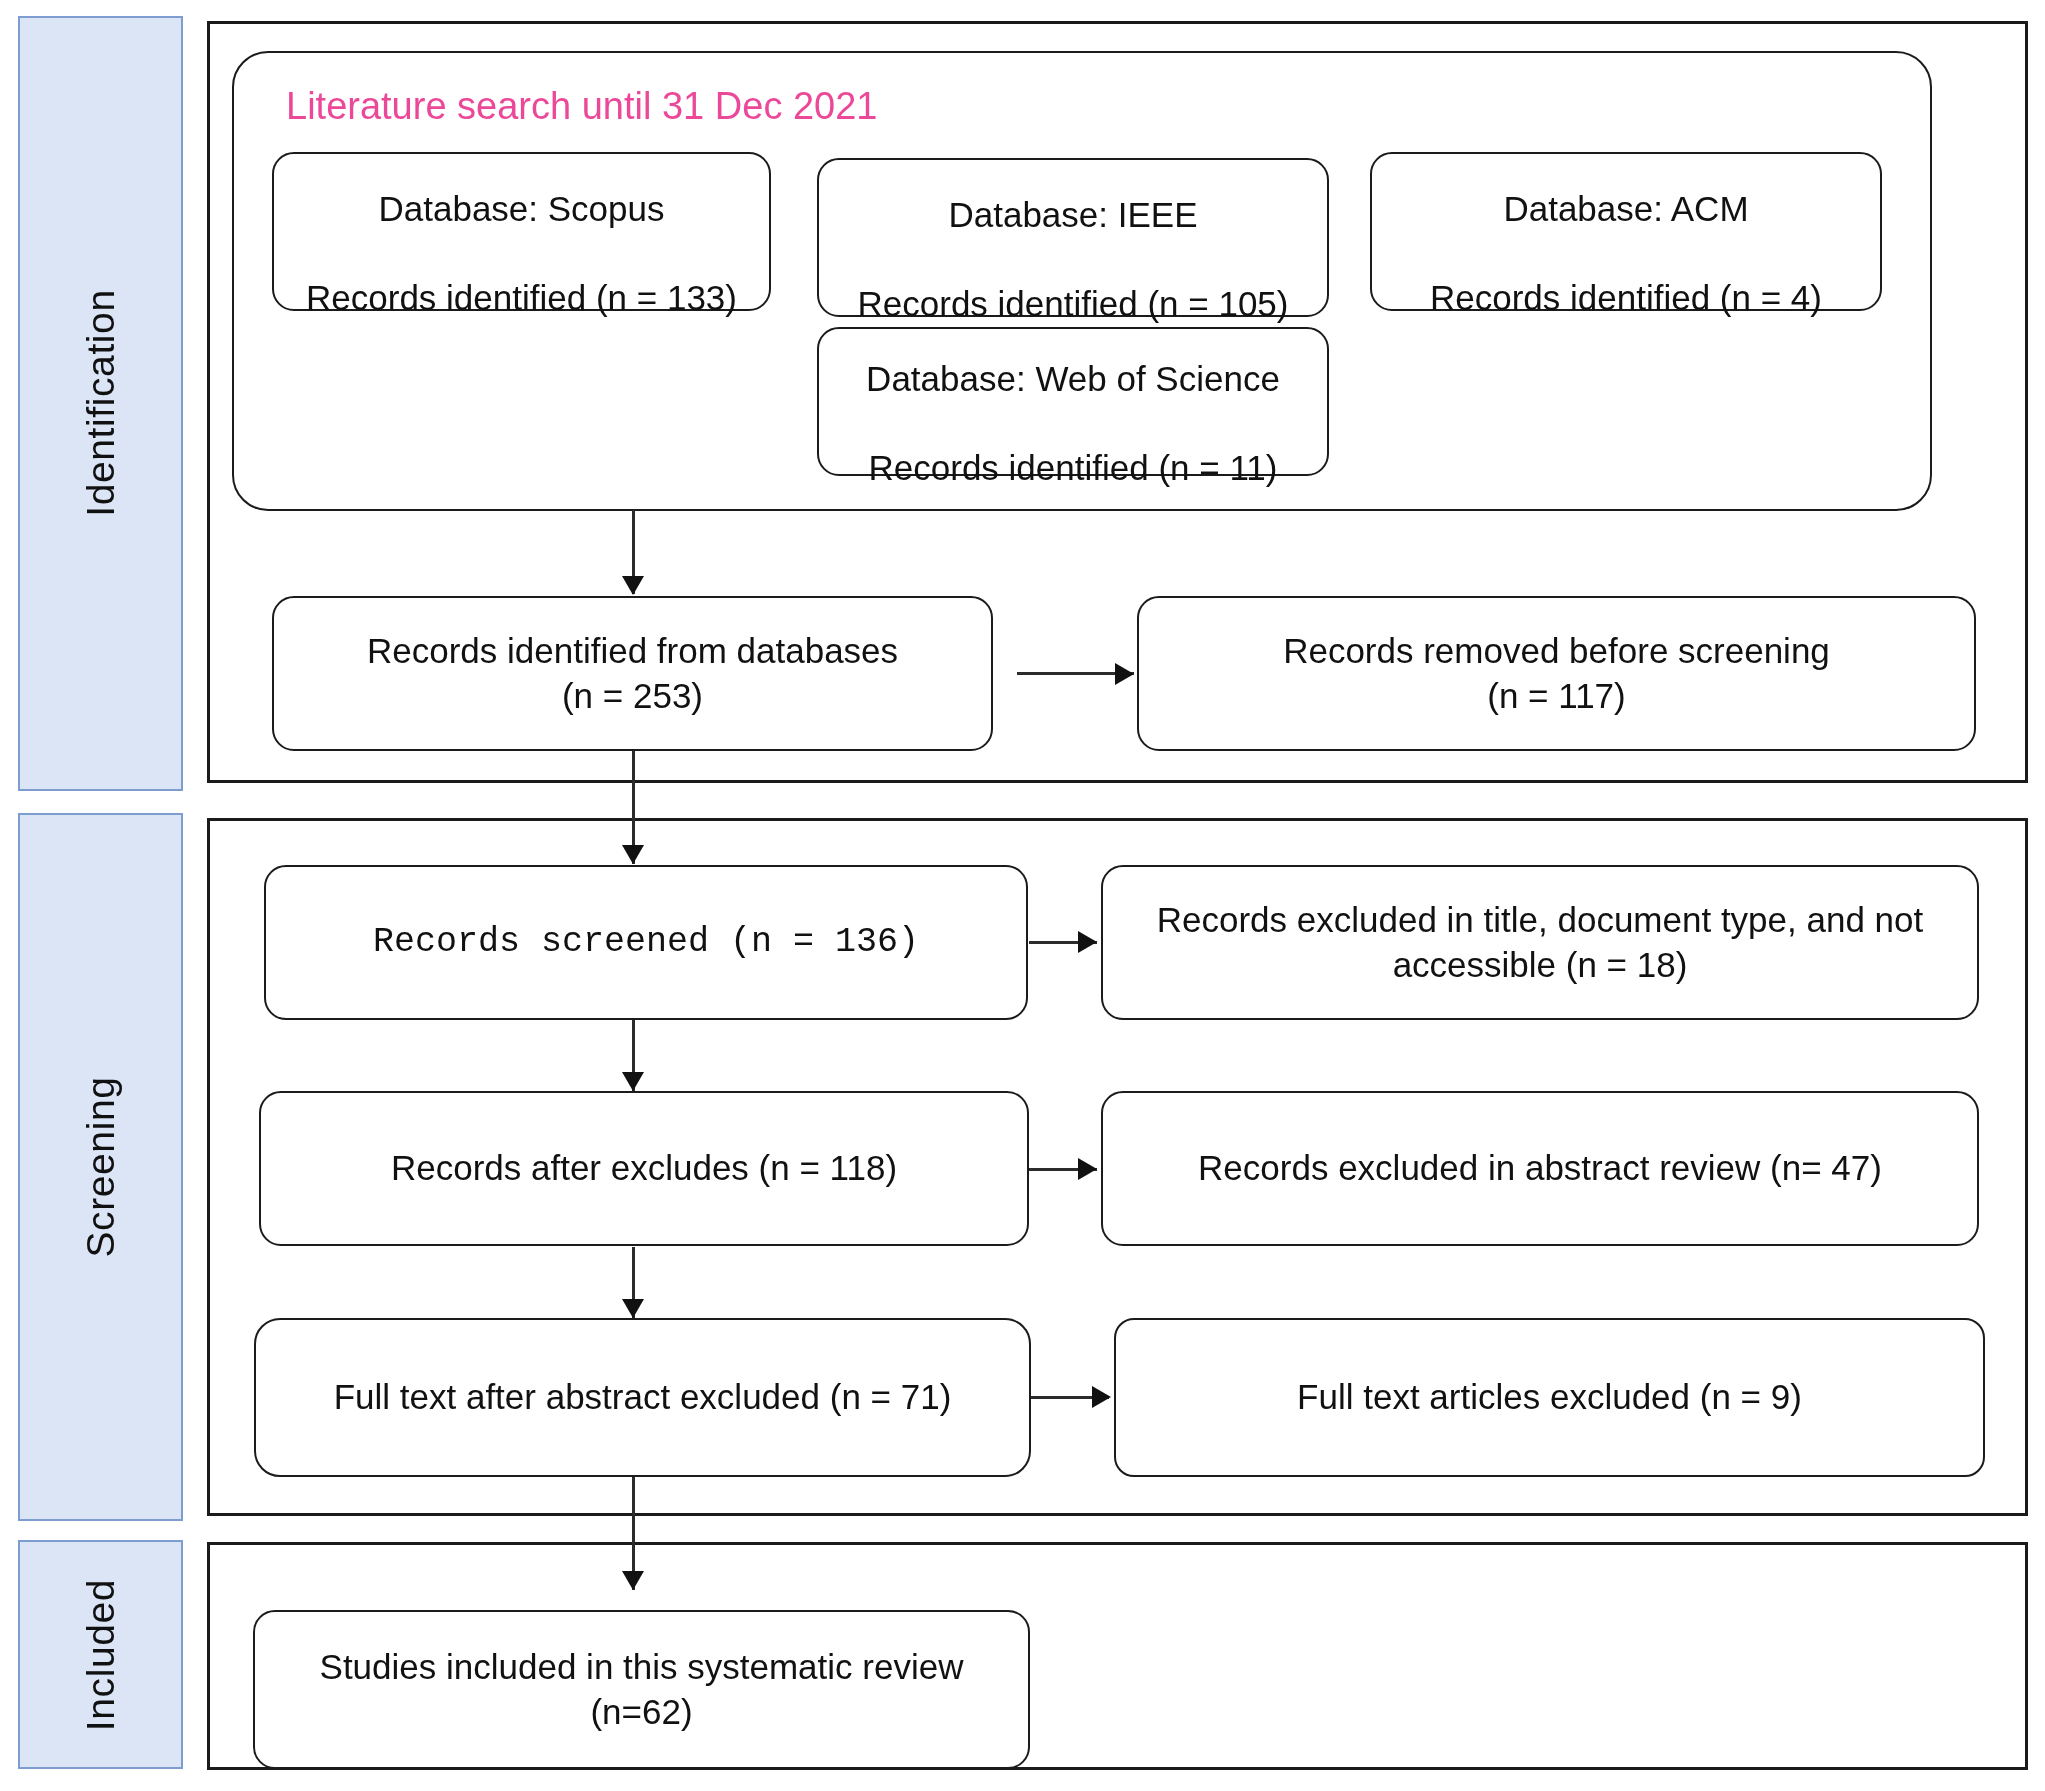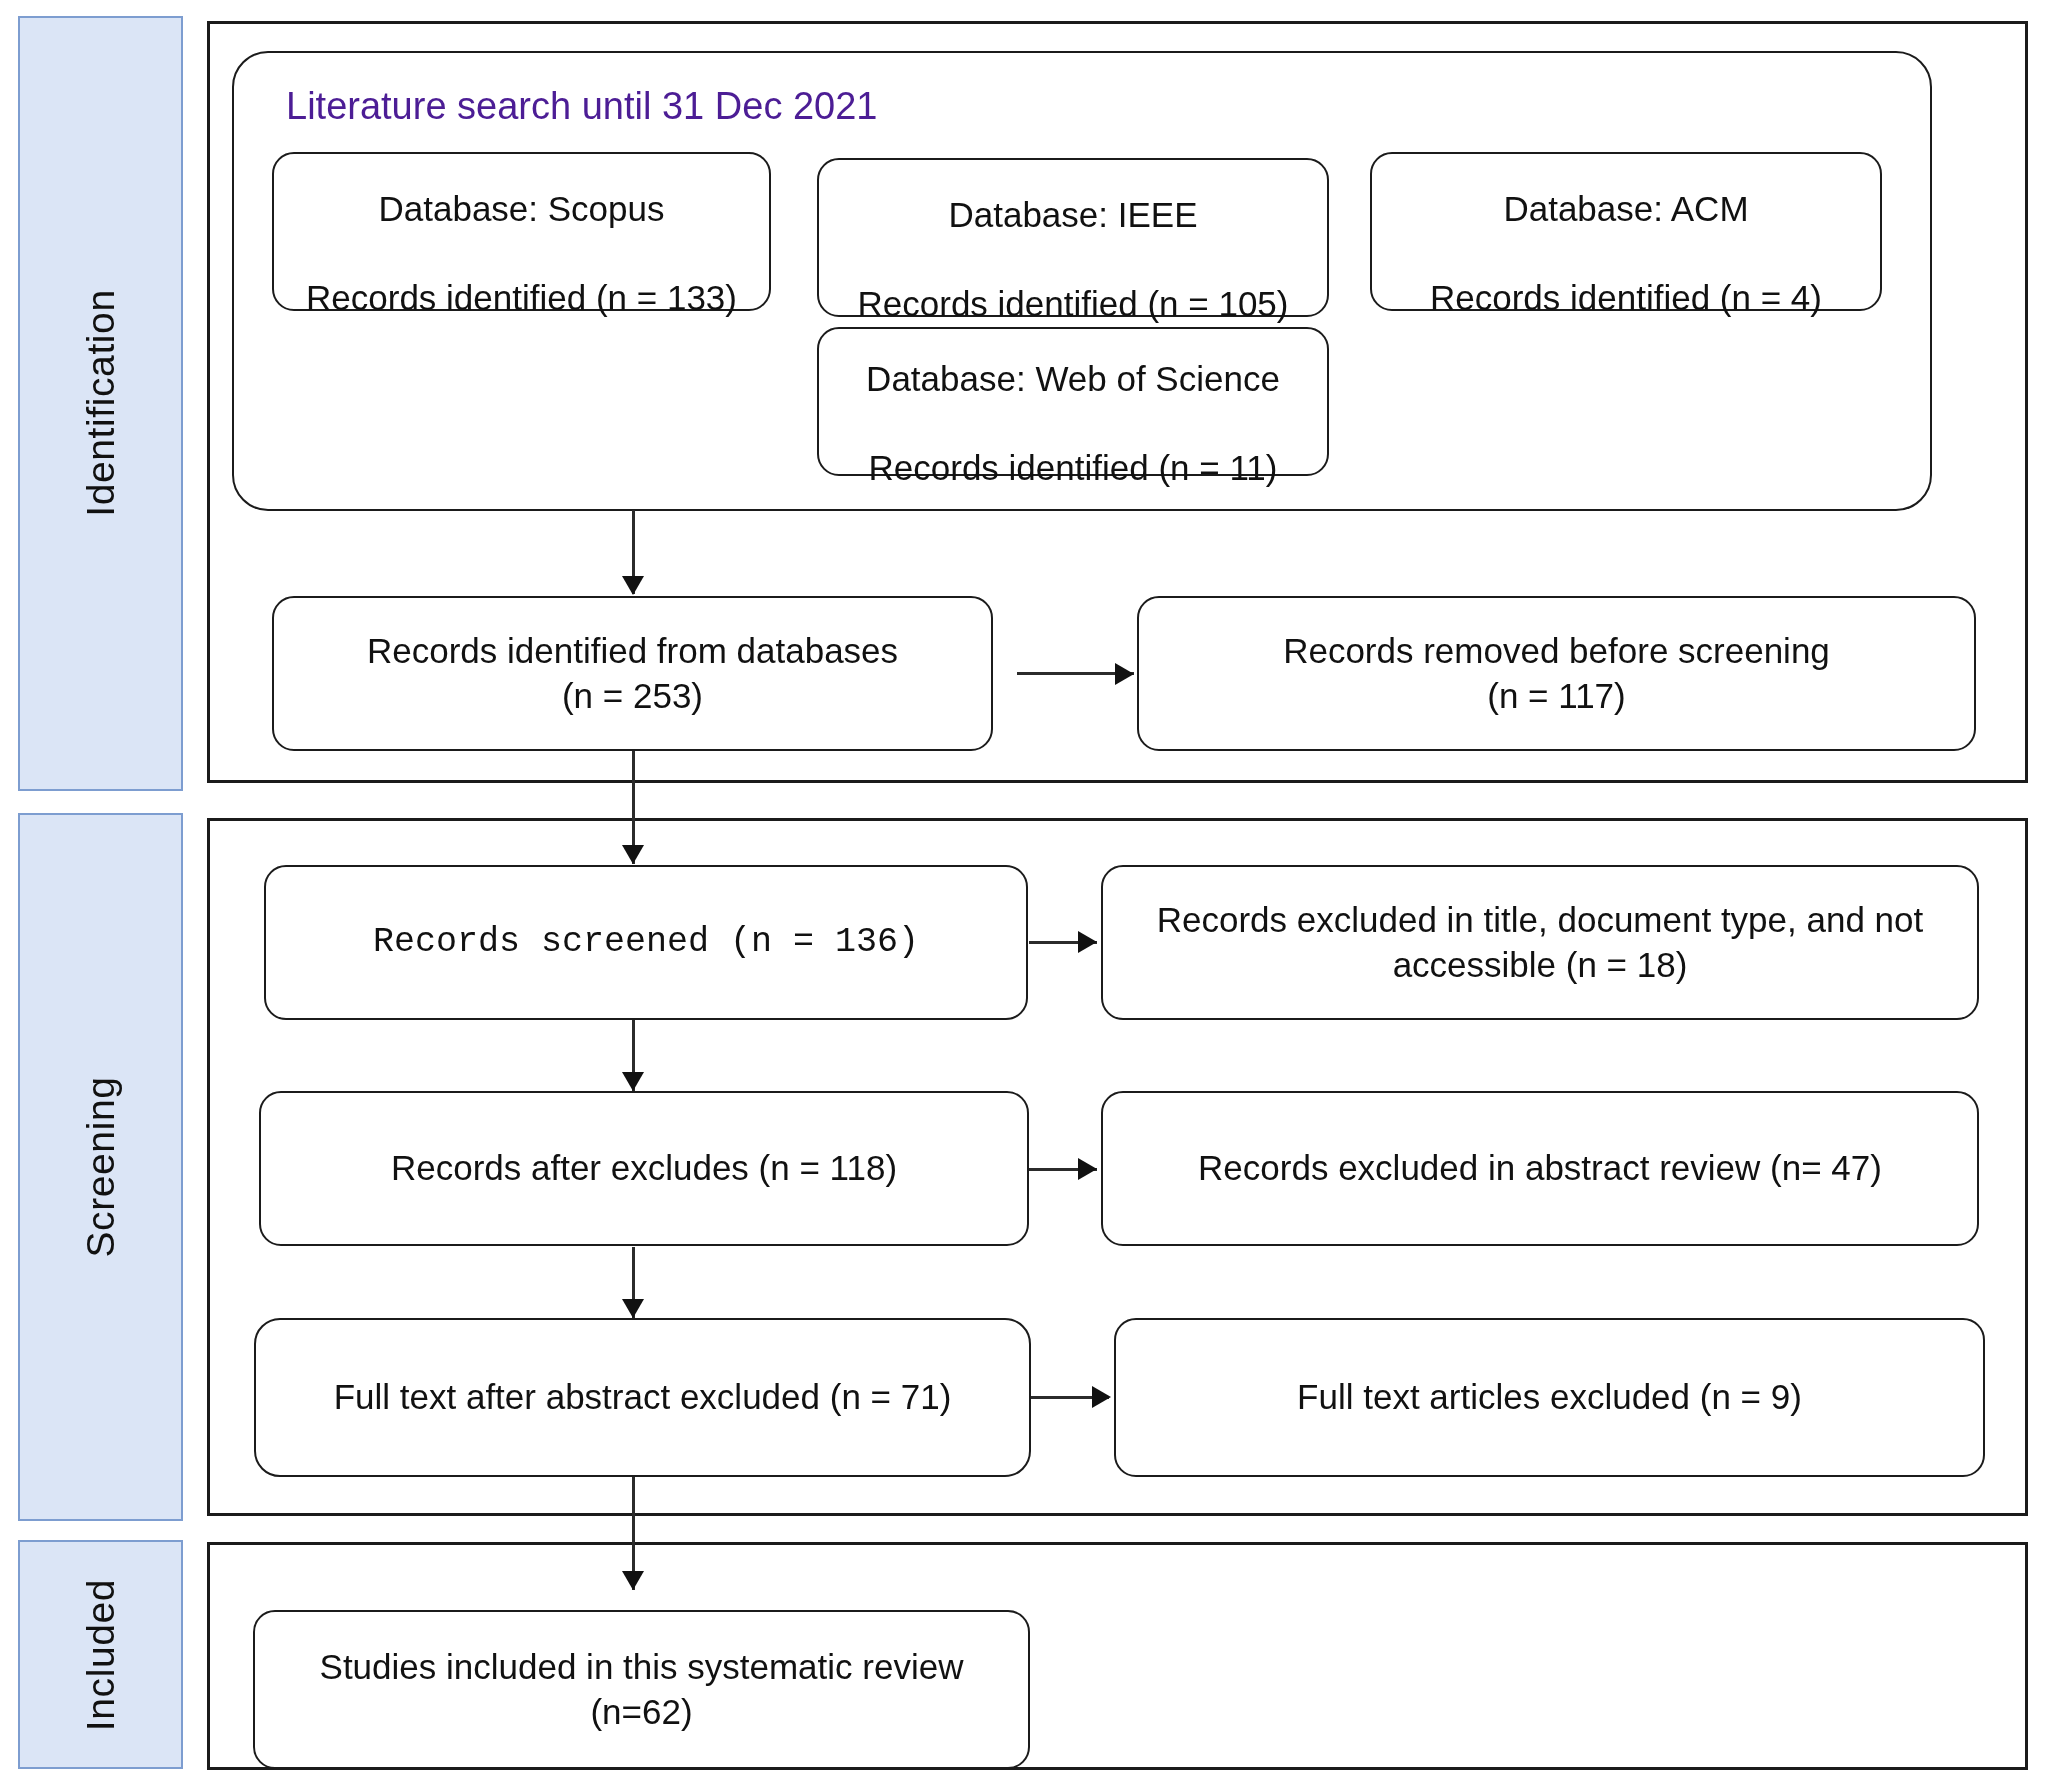--- a/index.html
+++ b/index.html
@@ -68,21 +68,21 @@
     display: block;
     white-space: pre-line;
   }
 
   
   .group-title {
     position: absolute;
     left: 52px;
     top: 30px;
     font-size: 38px;
-    color: #4c1d95;
+    color: #ec4899;
     white-space: nowrap;
   }
 
   
   .conn-v {
     position: absolute;
     width: 3.2px;
     background: #2b2b2b;
   }
   .conn-h {
@@ -209,21 +209,21 @@
   <div class="conn-v" style="left:632px; top:1247px; height:71px;"></div>
   <div class="arrow-down" style="left:622px; top:1299px;"></div>
 
   <div class="node" style="left:254px; top:1318px; width:777px; height:159px;border-radius:26px;">
     <span class="node-text">Full text after abstract excluded (n = 71)</span>
   </div>
 
   <div class="conn-h" style="left:1031px; top:1396px; width:78px;"></div>
   <div class="arrow-right" style="left:1092px; top:1386px;"></div>
 
-  <div class="node" style="left:1114px; top:1318px; width:871px; height:159px;">
+  <div class="node" style="left:1114px; top:1318px; width:871px; height:159px;border-radius:20px;">
     <span class="node-text">Full text articles excluded (n = 9)</span>
   </div>
 
   <div class="conn-v" style="left:632px; top:1477px; height:113px;"></div>
   <div class="arrow-down" style="left:622px; top:1571px;"></div>
 
   <div class="node" style="left:253px; top:1590px; width:777px; height:159px;margin-top:20px;">
     <span class="node-text">Studies included in this systematic review
 (n=62)</span>
   </div>

